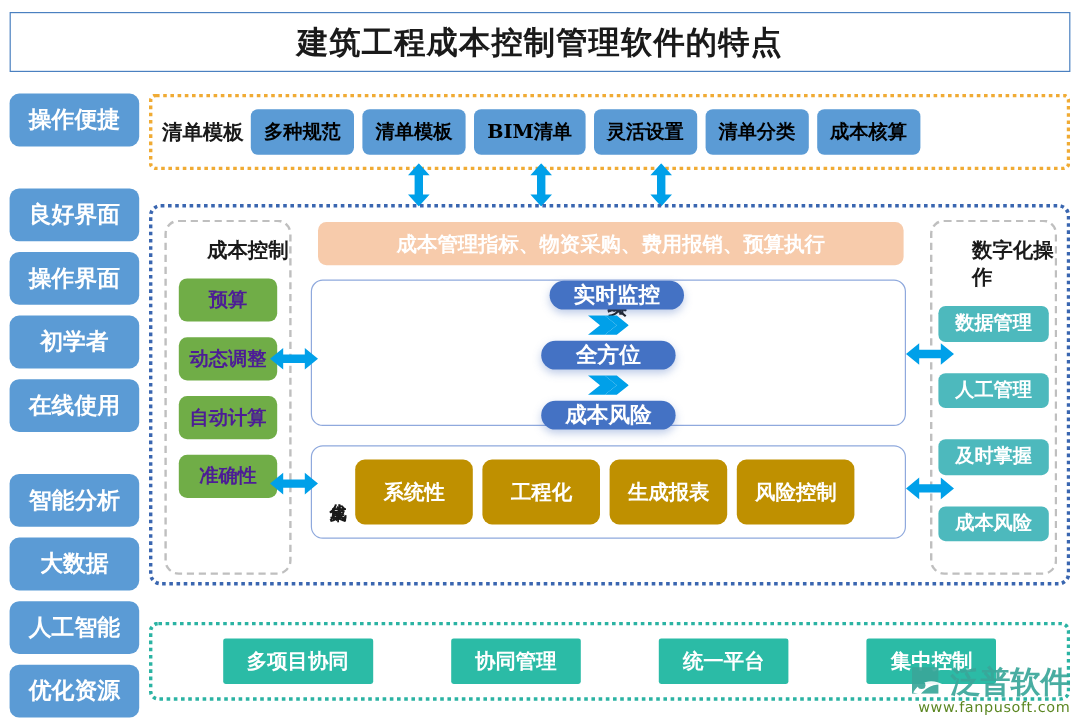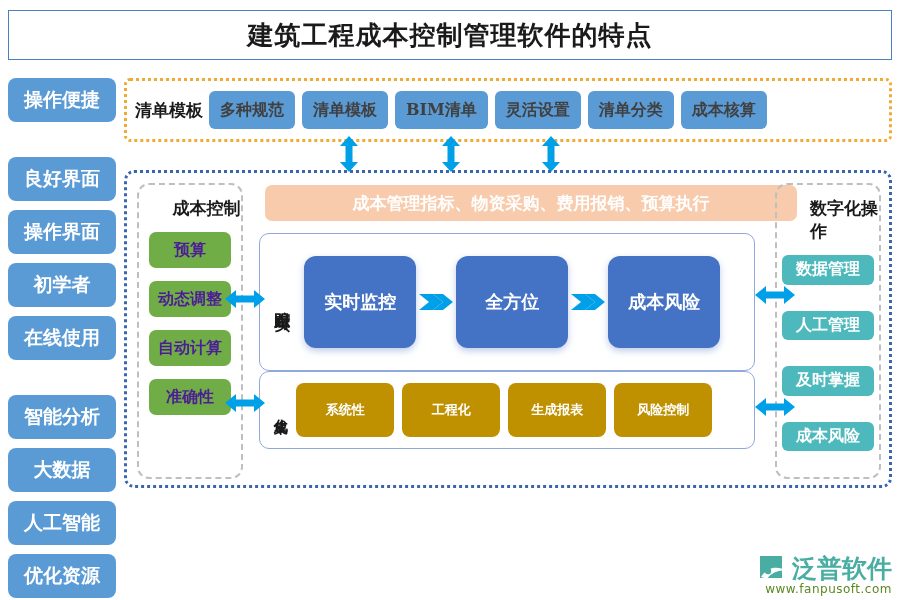--- a/index.html
+++ b/index.html
@@ -39,21 +39,21 @@
     position: absolute; left: 124px; top: 78px; width: 768px; height: 64px;
     border: 3px dotted #f0ab34; border-radius: 6px;
     display: flex; align-items: center; padding-left: 8px;
   }
   .band-top-label {
     font-size: 17px; font-weight: bold; color: #1a1a1a;
     font-family: "DejaVu Serif", "Liberation Serif", serif;
     margin-right: 6px; white-space: nowrap;
   }
   .chip-blue {
-    height: 38px; border-radius: 6px; background: #5b9bd5; color: #404040;
+    height: 38px; border-radius: 6px; background: #5b9bd5; color: #000000;
     display: flex; align-items: center; justify-content: center;
     font-size: 16px; font-weight: bold; padding: 0 11px; margin-right: 7px;
     font-family: "DejaVu Serif", "Liberation Serif", serif; white-space: nowrap;
   }
 
   
   .vdbl { position: absolute; width: 22px; height: 36px; }
   .vdbl svg { display:block; }
 
   
@@ -74,54 +74,54 @@
   }
   .chip-green {
     width: 82px; height: 36px; border-radius: 7px; background: #70ad47; color:#4c1d95;
     display:flex; align-items:center; justify-content:center;
     font-size: 16px; font-weight: bold; margin-bottom: 13px;
     font-family: "DejaVu Serif", "Liberation Serif", serif; white-space: nowrap;
   }
 
   
   .banner-orange {
-    position: absolute; left: 138px; top: 12px; width: 532px; height: 36px;
+    position: absolute; left: 138px; top: 12px; width: 488px; height: 36px;
     background: #f7cbab; border-radius: 7px; color: #ffffff;
     display:flex; align-items:center; justify-content:center;
     font-size: 17px; font-weight: bold;
     font-family: "DejaVu Serif", "Liberation Serif", serif;
   }
 
   
   .flow-panel {
     position: absolute; background: #ffffff;
     border: 1px solid #8fa9dd; border-radius: 10px;
     display: flex; align-items: center;
   }
-  .flow-top { left: 132px; top: 60px; width: 496px; height: 138px; }
+  .flow-top { left: 132px; top: 60px; width: 496px; height: 122px; flex-direction: column; }
   .flow-bottom { left: 132px; top: 198px; width: 496px; height: 78px; }
 
   .vtext {
     writing-mode: vertical-rl; text-orientation: upright;
     font-size: 16px; font-weight: bold; color: #1a1a1a;
     font-family: "DejaVu Serif", "Liberation Serif", serif;
     line-height: 1.02; margin-left: 14px; letter-spacing: -1px;
   }
   .box-flow {
     width: 112px; height: 92px; border-radius: 12px; background: #4472c4;
     color: #ffffff; display:flex; align-items:center; justify-content:center;
     font-size: 18px; font-weight: bold;
     font-family: "DejaVu Serif", "Liberation Serif", serif;
     box-shadow: 0 3px 7px rgba(70,110,190,0.35);
   }
   .chev { width: 40px; display:flex; align-items:center; justify-content:center; }
   .chip-gold {
     width: 98px; height: 54px; border-radius: 8px; background: #bf9000; color:#fff;
     display:flex; align-items:center; justify-content:center;
-    font-size: 13px; font-weight: bold; margin-left: 8px;
+    font-size: 17px; font-weight: bold; margin-left: 8px;
     font-family: "DejaVu Serif", "Liberation Serif", serif; white-space: nowrap;
   }
 
   
   .panel-digital {
     position: absolute; left: 648px; top: 10px; width: 106px; height: 296px;
     border: 2px dashed #bfbfbf; border-radius: 12px;
     display: flex; flex-direction: column; align-items: center; padding-top: 12px;
   }
   .chip-teal {
@@ -273,20 +273,26 @@
           <path d="M0 12 L11 3 L11 8.5 L29 8.5 L29 3 L40 12 L29 21 L29 15.5 L11 15.5 L11 21 Z" fill="#00a0e9"></path>
         </svg>
     </div>
     <div class="hdbl" style="left:628px; top:222px;">
       <svg width="40" height="24" viewBox="0 0 40 24">
           <path d="M0 12 L11 3 L11 8.5 L29 8.5 L29 3 L40 12 L29 21 L29 15.5 L11 15.5 L11 21 Z" fill="#00a0e9"></path>
         </svg>
     </div>
   </div>
 
+  <div class="band-bottom">
+    <div class="chip-teal2">多项目协同</div>
+    <div class="chip-teal2">协同管理</div>
+    <div class="chip-teal2">统一平台</div>
+    <div class="chip-teal2">集中控制</div>
+  </div>
 
   <div class="watermark">
     <div class="wm-row">
       <svg class="wm-mark" viewBox="0 0 30 30">
         <rect x="1" y="1" width="22" height="22" fill="#3aa79a"></rect>
         <path d="M2 22 C8 12 18 10 28 16 C20 14 12 18 8 24 Z" fill="#ffffff"></path>
         <circle cx="9" cy="16" r="3.2" fill="#3aa79a"></circle>
       </svg>
       <span class="wm-name">泛普软件</span>
     </div>

